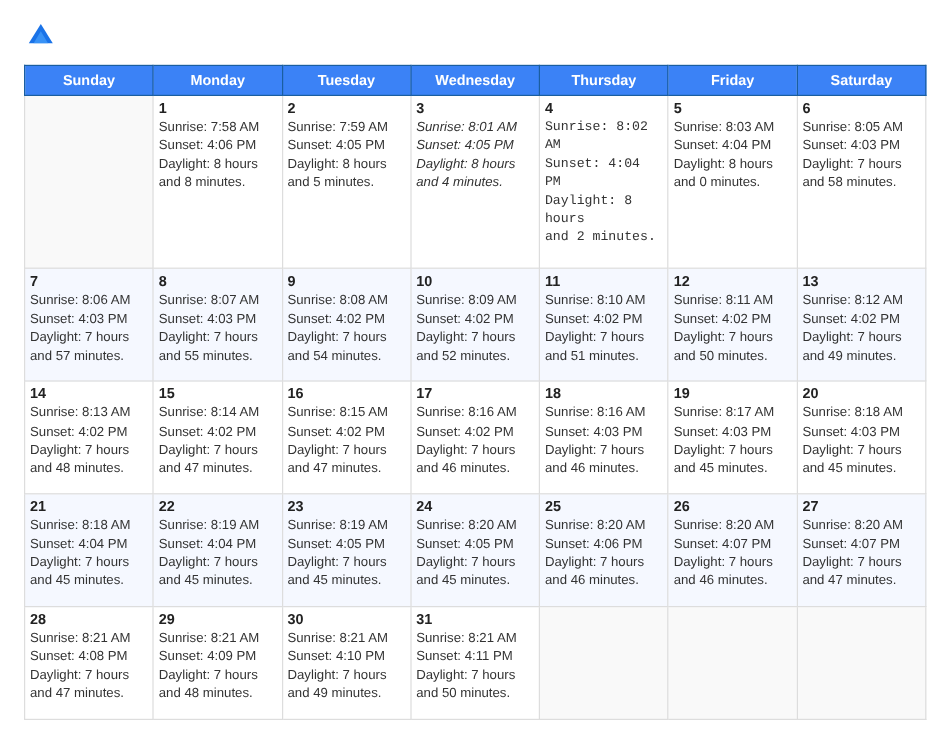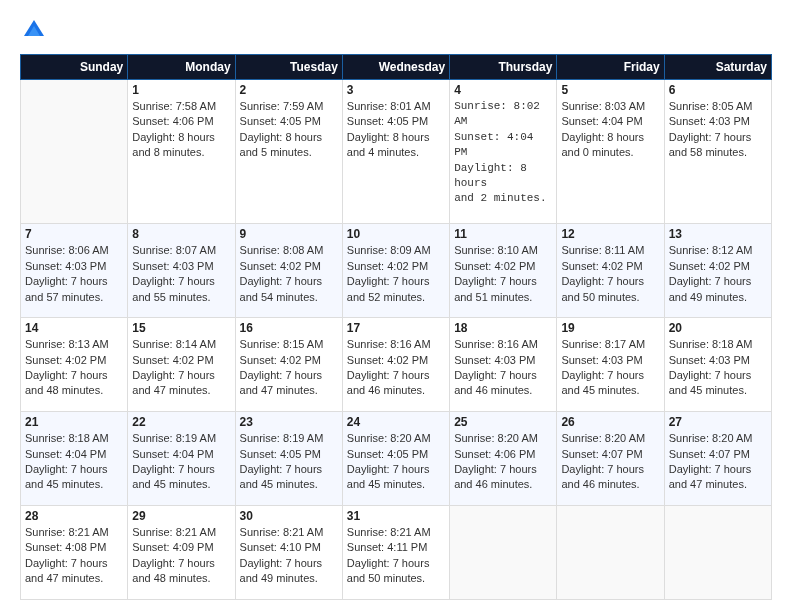--- a/index.html
+++ b/index.html
@@ -53,26 +53,26 @@
       color: #444;
     }
     .calendar {
       flex: 1;
       border: 1px solid #ccc;
       border-collapse: collapse;
       width: 100%;
       table-layout: fixed;
     }
     .calendar th {
-      background-color: #0f172a;
+      background-color: #3b82f6;
       color: #fff;
       font-size: 12px;
       font-weight: bold;
       padding: 5px 4px;
-      text-align: right;
+      text-align: center;
       border: 1px solid #1a5ea0;
     }
     .calendar td {
       border: 1px solid #ddd;
       vertical-align: top;
       padding: 3px 4px;
       font-size: 10px;
       color: #333;
       height: 85px;
     }
@@ -140,21 +140,21 @@
           </td>
           <td>
             <span class="day-number">2</span>
             <div class="day-info" style="white-space: pre-line;">Sunrise: 7:59 AM
 Sunset: 4:05 PM
 Daylight: 8 hours
 and 5 minutes.</div>
           </td>
           <td>
             <span class="day-number">3</span>
-            <div class="day-info" style="white-space: pre-line;">Sunrise: 8:01 AM
+            <div class="day-info" style="white-space: pre-line; font-style: italic;">Sunrise: 8:01 AM
 Sunset: 4:05 PM
 Daylight: 8 hours
 and 4 minutes.</div>
           </td>
           <td>
             <span class="day-number">4</span>
             <div class="day-info" style="white-space: pre-line; font-family: Liberation Mono, monospace;">Sunrise: 8:02 AM
 Sunset: 4:04 PM
 Daylight: 8 hours
 and 2 minutes.</div>

